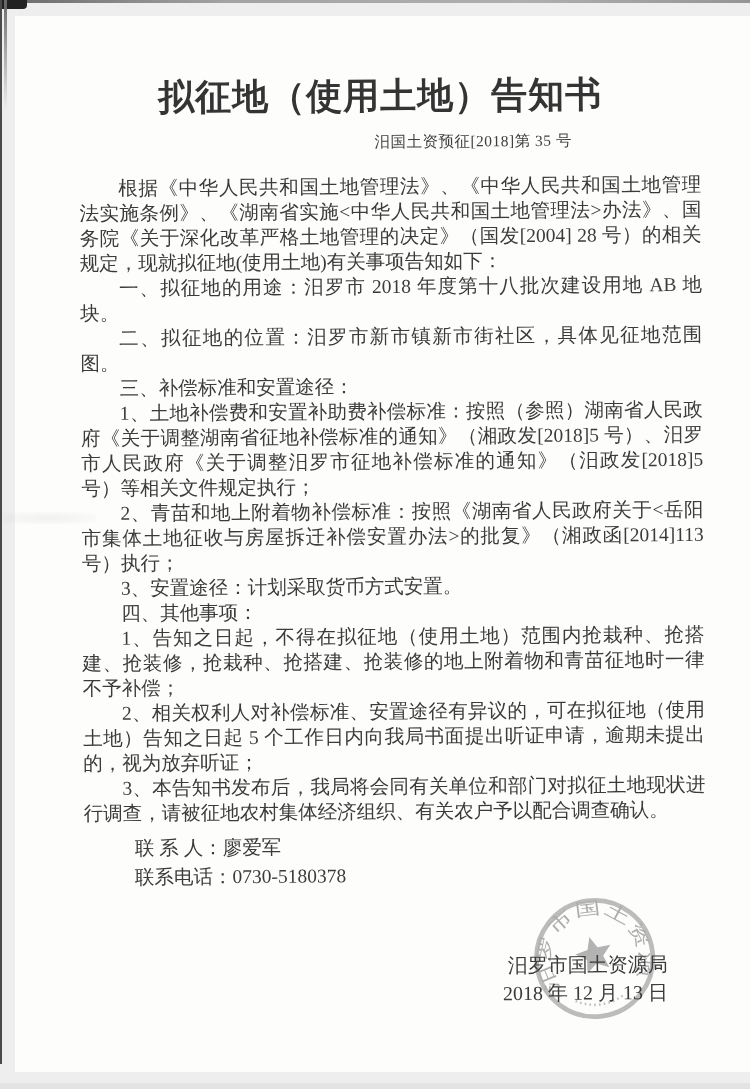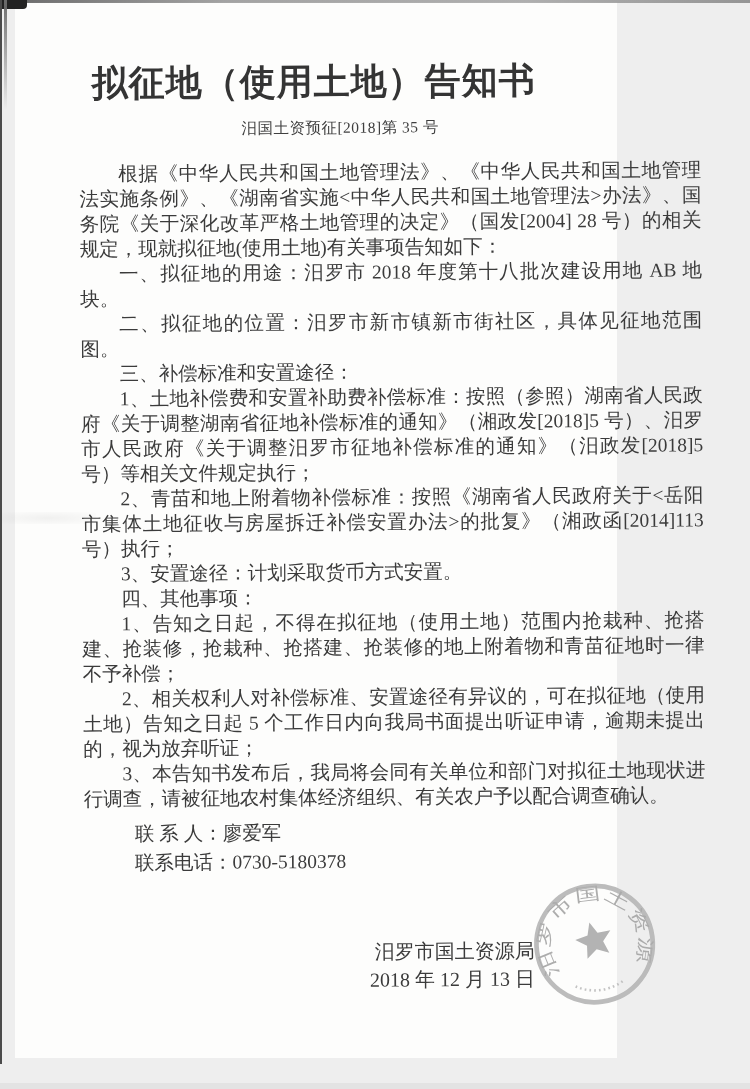--- a/index.html
+++ b/index.html
@@ -32,21 +32,21 @@
     position: absolute; left: 0; top: 1083px; width: 750px; height: 6px;
     background: #e3e3e3; z-index: 6;
   }
   .crease {
     position: absolute; left: 0; top: 512px; width: 96px; height: 12px;
     background: radial-gradient(ellipse at center, rgba(0,0,0,0.05), rgba(0,0,0,0));
     z-index: 5;
   }
   
   .paper {
-    position: absolute; left: 15px; top: 2px; width: 602px; height: 1056px;
+    position: absolute; left: 15px; top: 16px; width: 735px; height: 1056px;
     background: #fdfdfc;
     z-index: 1;
   }
   .content {
     position: absolute; inset: 0;
     transform: rotate(-0.4deg);
     transform-origin: 50% 40%;
     color: #3b3b3b;
   }
   .doc-title {

